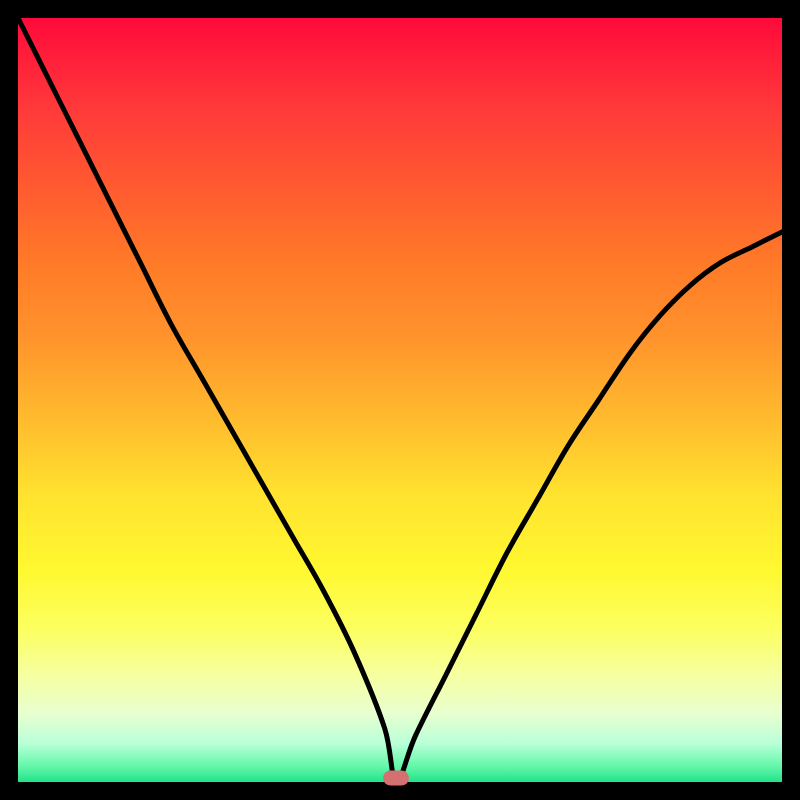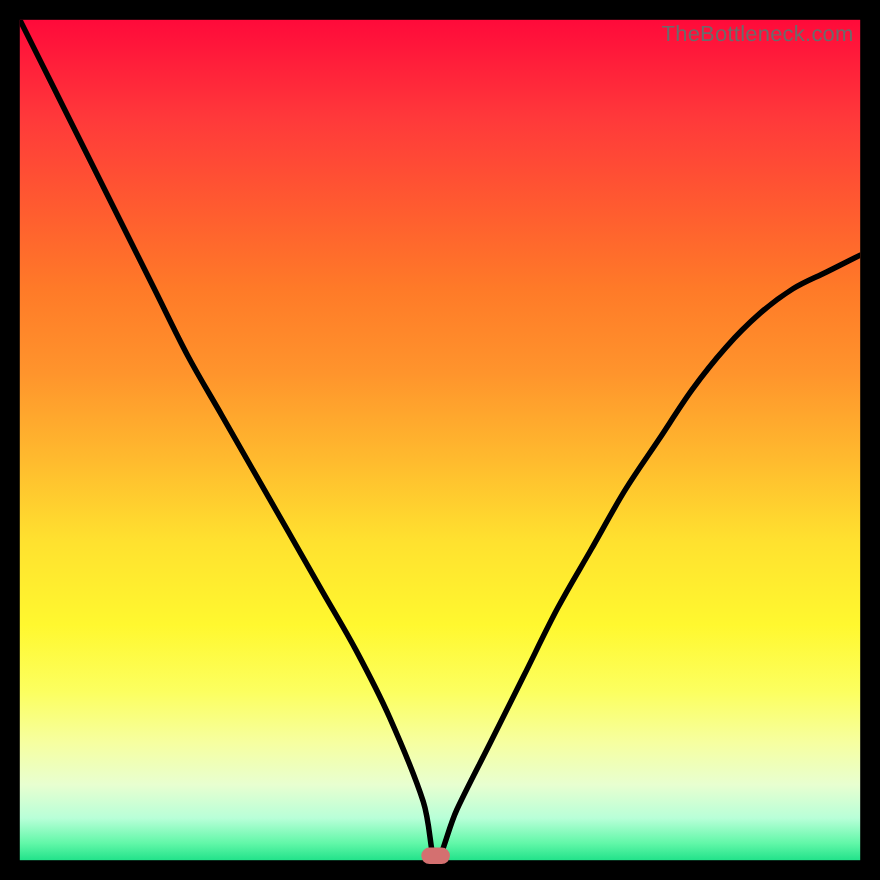--- a/index.html
+++ b/index.html
@@ -83,14 +83,13 @@
   <div class="plot-area">
     <div class="gradient-bg"></div>
 
     <svg class="curve" viewBox="0 0 764 764" preserveAspectRatio="none">
       <path id="curve-path" fill="none" stroke="#000" stroke-width="5" stroke-linecap="round" stroke-linejoin="round" d="M 0 0 C 5.093333333333334 10.186666666666667, 20.373333333333335 40.74666666666667, 30.560000000000002 61.120000000000005 C 40.74666666666667 81.49333333333334, 50.93333333333334 101.86666666666667, 61.120000000000005 122.24000000000001 C 71.30666666666667 142.61333333333334, 81.49333333333333 162.98666666666668, 91.67999999999999 183.36 C 101.86666666666666 203.73333333333335, 112.05333333333334 224.10666666666668, 122.24000000000001 244.48000000000002 C 132.42666666666668 264.85333333333335, 142.61333333333334 286.5, 152.8 305.6 C 162.98666666666668 324.70000000000005, 173.17333333333332 341.25333333333333, 183.35999999999999 359.08 C 193.54666666666665 376.90666666666664, 203.73333333333335 394.73333333333335, 213.92000000000002 412.56 C 224.10666666666668 430.38666666666666, 234.29333333333335 448.2133333333333, 244.48000000000002 466.03999999999996 C 254.66666666666669 483.8666666666666, 264.8533333333333 501.6933333333333, 275.03999999999996 519.52 C 285.22666666666663 537.3466666666667, 295.41333333333336 553.9, 305.6 573 C 315.7866666666667 592.1, 325.97333333333336 611.2, 336.16 634.12 C 346.3466666666667 657.04, 359.71666666666664 688.8733333333333, 366.71999999999997 710.52 C 373.7233333333333 732.1666666666666, 373.08666666666664 762.7266666666667, 378.18 764 C 383.27333333333337 765.2733333333333, 389.00333333333333 735.9866666666667, 397.28000000000003 718.16 C 405.55666666666673 700.3333333333333, 417.65333333333336 677.4133333333333, 427.84000000000003 657.04 C 438.0266666666667 636.6666666666666, 448.2133333333333 616.2933333333333, 458.4 595.92 C 468.58666666666664 575.5466666666666, 478.77333333333337 553.9, 488.96000000000004 534.8 C 499.1466666666667 515.6999999999999, 509.3333333333333 499.14666666666665, 519.52 481.32 C 529.7066666666666 463.49333333333334, 539.8933333333332 444.3933333333333, 550.0799999999999 427.84 C 560.2666666666667 411.28666666666663, 570.4533333333333 397.28, 580.64 382 C 590.8266666666667 366.72, 601.0133333333333 350.16666666666663, 611.2 336.15999999999997 C 621.3866666666668 322.1533333333333, 631.5733333333333 309.42, 641.76 297.96000000000004 C 651.9466666666667 286.50000000000006, 662.1333333333334 276.31333333333333, 672.32 267.4 C 682.5066666666667 258.4866666666666, 692.6933333333334 250.84666666666666, 702.88 244.48000000000002 C 713.0666666666666 238.11333333333337, 723.2533333333333 234.29333333333338, 733.4399999999999 229.20000000000005 C 743.6266666666666 224.1066666666667, 758.9066666666666 216.46666666666673, 764 213.92000000000007"></path>
     </svg>
 
     <div id="min-marker" class="min-marker" style="left: 378.18px; top: 760.18px; background: rgb(212, 112, 112);"></div>
   </div>
 
-  <div class="watermark">TheBottleneck.com</div>
 </div>
 
 </body></html>

